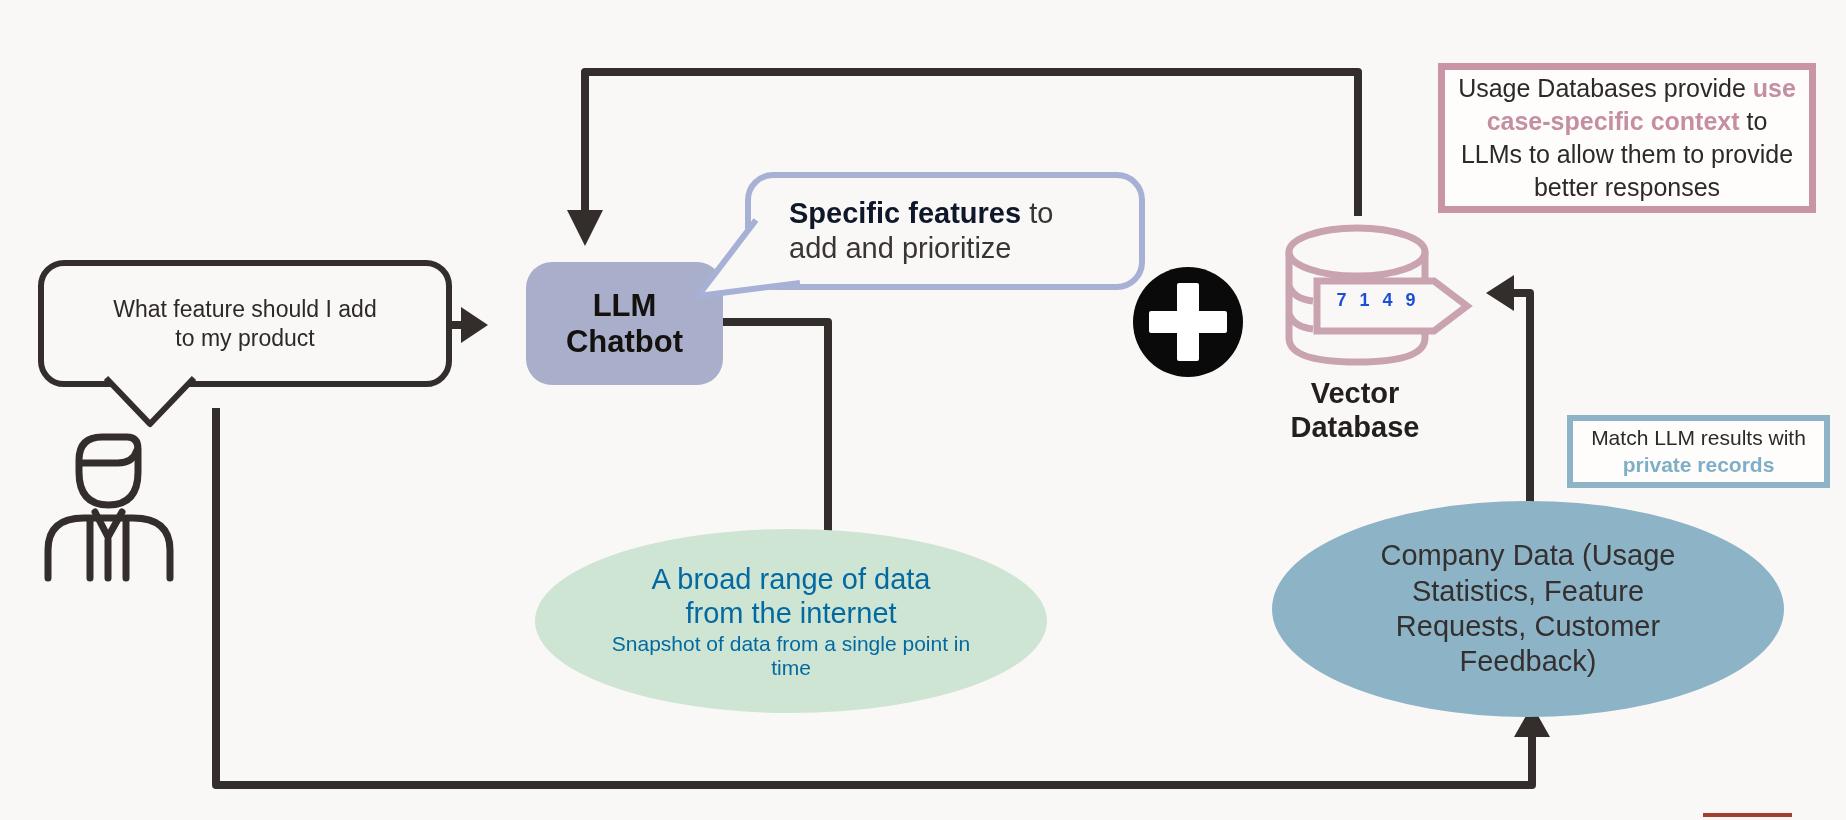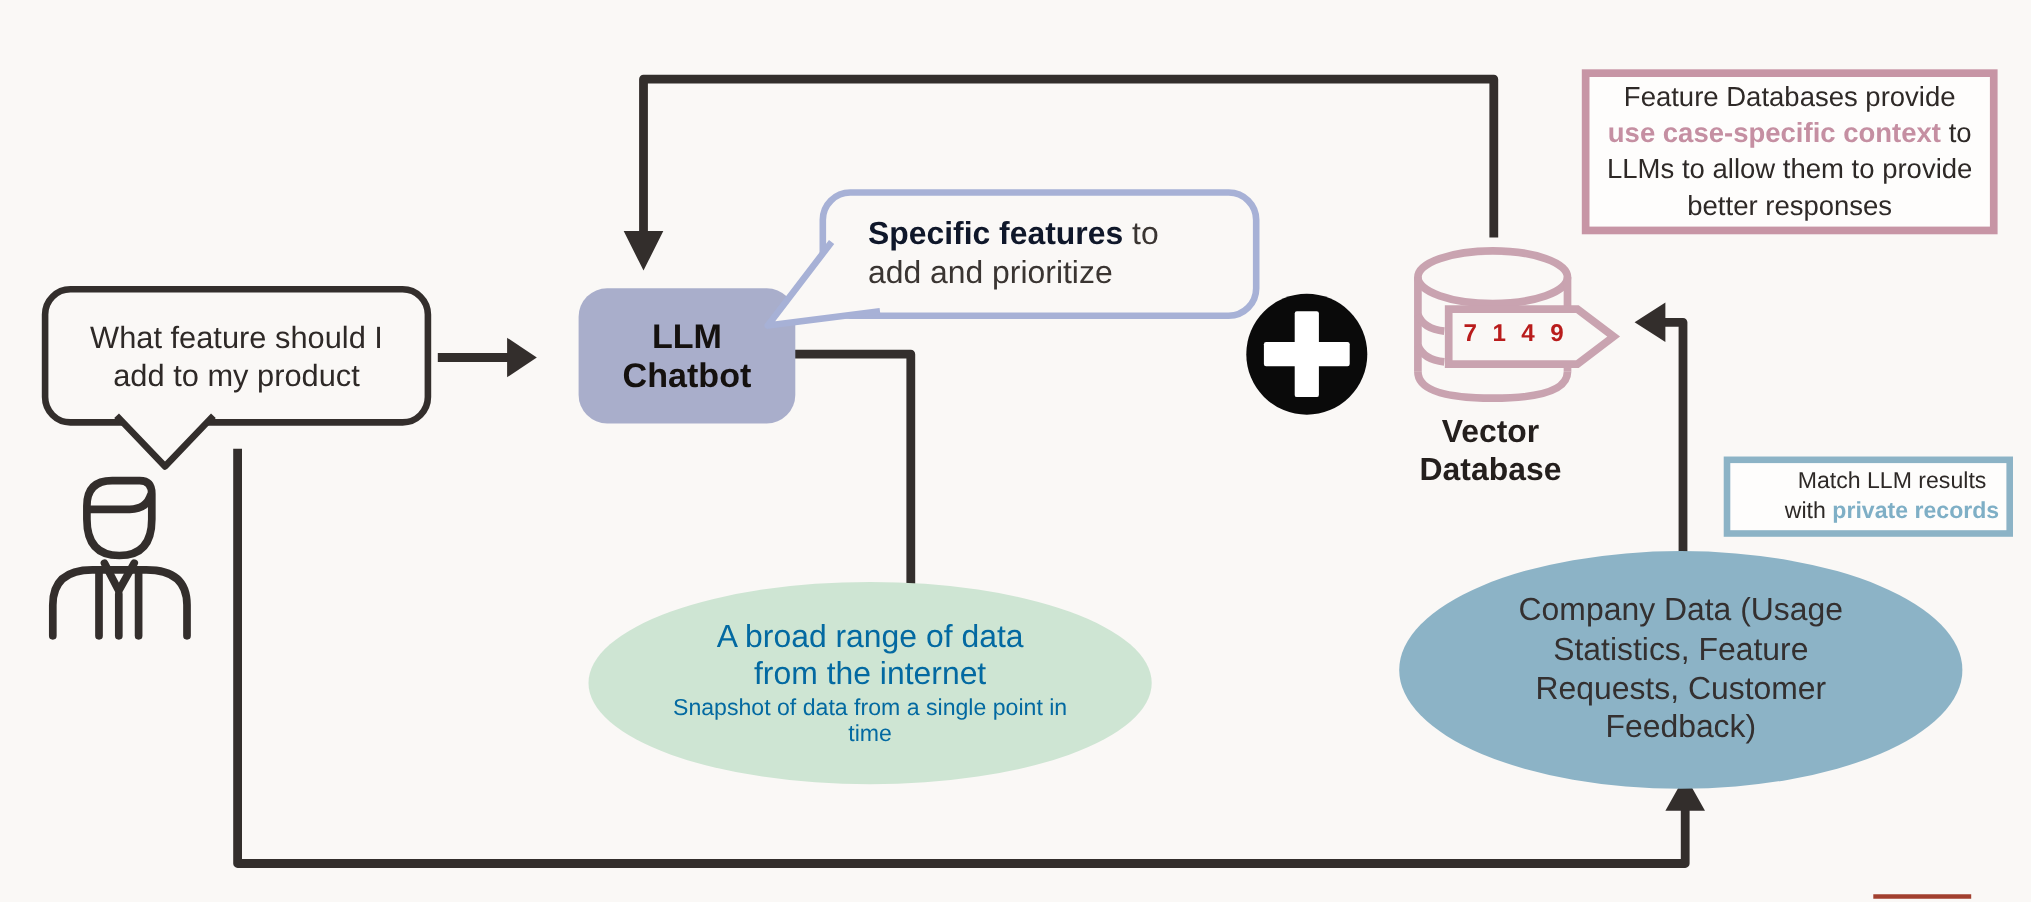--- a/index.html
+++ b/index.html
@@ -6,24 +6,24 @@
   #canvas{
     position:relative;width:1846px;height:820px;background:#FAF8F6;overflow:hidden;
     font-family:"Liberation Sans", sans-serif;color:#2E2927;
   }
   .abs{position:absolute;box-sizing:border-box;}
   svg{display:block;}
   .layer{position:absolute;left:0;top:0;pointer-events:none;}
 
   
   .user-bubble{
-    left:38px;top:260px;width:354px;height:127px;
+    left:38px;top:260px;width:414px;height:127px;
     border:6px solid #332E2C;border-radius:26px;background:#FAF8F6;
     display:flex;align-items:center;justify-content:center;text-align:center;
-    font-size:28px;line-height:1.25;
+    font-size:23px;line-height:1.25;
   }
   .user-bubble .txt{width:280px;}
 
   
   .chatbot{
     left:490px;top:262px;width:197px;height:123px;background:#A9AECB;border-radius:26px;
     display:flex;align-items:center;justify-content:center;text-align:center;
     font-weight:bold;font-size:31px;line-height:1.15;color:#15110F;margin-left:36px;
   }
   .chatbot .txt{width:150px;}
@@ -45,21 +45,21 @@
     display:flex;align-items:center;justify-content:center;text-align:center;
     font-size:25px;line-height:1.32;padding:4px 8px;
   }
   .pink-note .hl{font-weight:bold;color:#C58FA2;}
 
   
   .blue-note{
     left:1567px;top:415px;width:263px;height:73px;
     border:6px solid #8CB3C6;background:#FEFDFC;
     display:flex;align-items:center;justify-content:center;text-align:center;
-    font-size:21px;line-height:1.28;padding-left:43px;
+    font-size:21px;line-height:1.28;
   }
   .blue-note .hl{font-weight:bold;color:#7FAFC6;}
 
   
   .green-ellipse{
     left:535px;top:529px;width:512px;height:184px;border-radius:50%;
     background:#CEE5D3;display:flex;flex-direction:column;align-items:center;justify-content:center;
     text-align:center;color:#0369a1;
   }
   .green-ellipse .title{font-size:29px;line-height:1.18;width:340px;}
@@ -73,21 +73,21 @@
   }
   .company-ellipse .txt{width:350px;}
 
   
   .vdb-label{
     left:1255px;top:376px;width:200px;text-align:center;
     font-weight:bold;font-size:29px;line-height:1.18;color:#241F1D;
   }
   .vdb-digits{
     left:1320px;top:290px;width:116px;text-align:center;
-    font-weight:bold;font-size:22px;letter-spacing:4px;color:#b91c1c;
+    font-weight:bold;font-size:18px;letter-spacing:4px;color:#1d4ed8;
   }
 </style>
 </head>
 <body>
 
 <div id="canvas">
 
   <svg class="layer" width="1846" height="820" viewBox="0 0 1846 820">
 
     <g stroke="#332E2C" stroke-width="8" fill="none" stroke-linejoin="round">
@@ -154,21 +154,21 @@
 
   <div class="abs answer-bubble">
     <div class="txt">
       <span class="hl">Specific features</span>
       <span>to add and prioritize</span>
     </div>
   </div>
 
   <div class="abs pink-note">
     <div>
-      <span>Feature Databases provide</span>
+      <span>Usage Databases provide</span>
       <span class="hl">use case-specific context</span>
       <span>to LLMs  to allow them to provide better responses</span>
     </div>
   </div>
 
   <div class="abs blue-note">
     <div>
       <span>Match LLM results with</span>
       <span class="hl">private records</span>
     </div>

